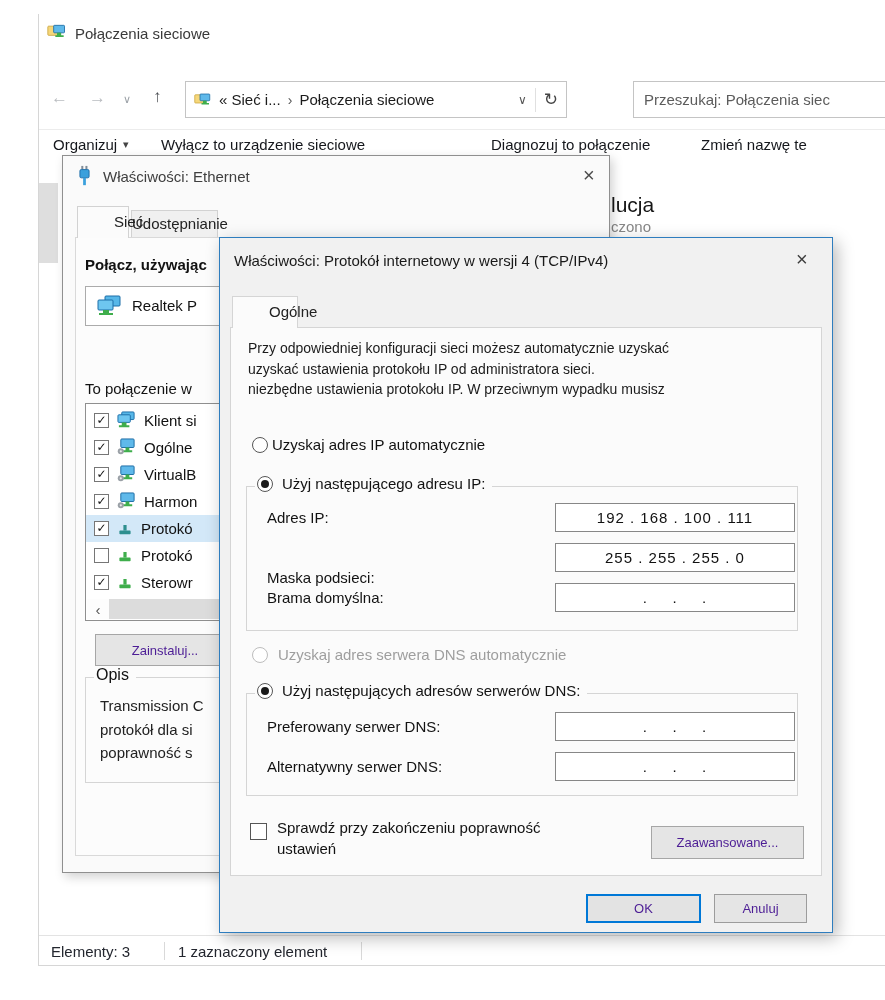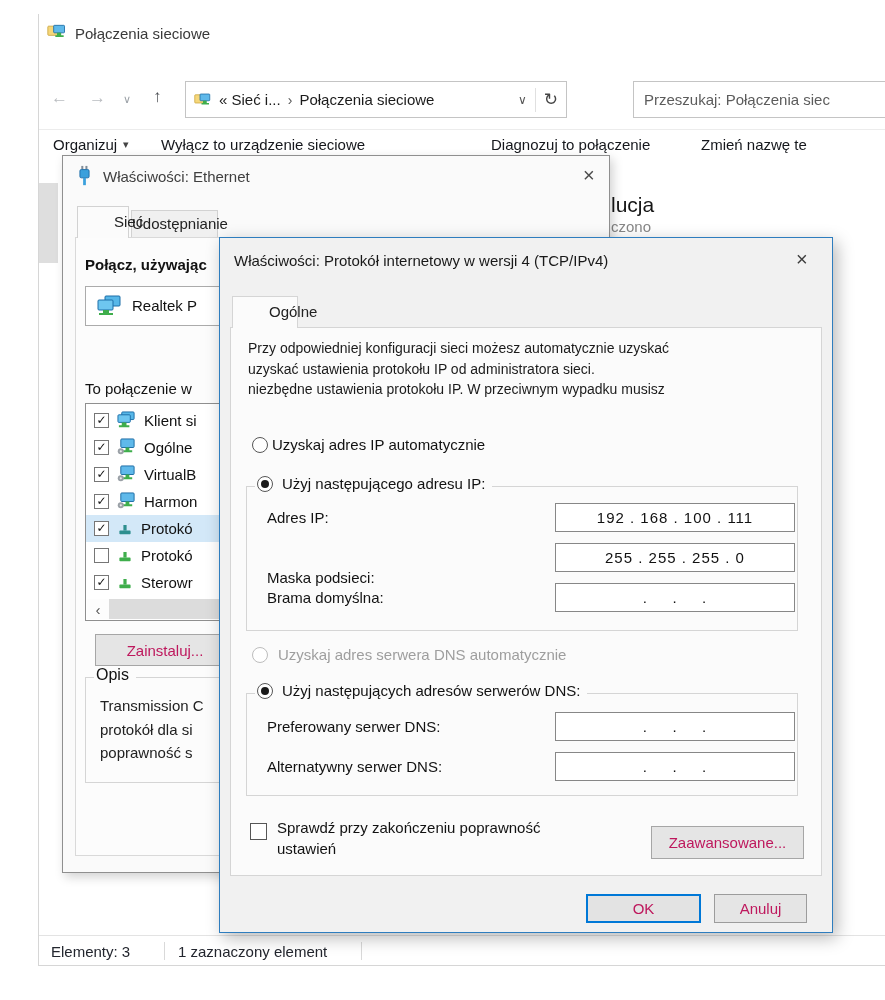--- a/index.html
+++ b/index.html
@@ -36,21 +36,21 @@
 
   
   .dlg { background:#fafafa; }
   .dlg-title { font-size:15px; color:#3f3f3f; white-space:nowrap; }
   .close-x { font-size:20px; line-height:20px; color:#4b4b4b; cursor:default; }
   .tab { text-align:center; font-size:15px; color:#222; }
   .tab.active { background:#fbfbfb; border:1px solid #d2d2d2; border-bottom:none; z-index:3;padding-left:36px; }
   .tab.inactive { background:#f0f0f0; border:1px solid #d2d2d2; border-bottom:none; }
   .tabpage { background:#fcfcfc; border:1px solid #d9d9d9; z-index:1; }
   .lbl { font-size:15px; color:#121212; white-space:nowrap; }
-  .btn { background:#e5e5e5; border:1px solid #a6a6a6; font-size:15px; color:#be185d;
+  .btn { background:#e5e5e5; border:1px solid #a6a6a6; font-size:13px; color:#4c1d95;
          display:flex; align-items:center; justify-content:center; white-space:nowrap; }
   .btn.default { border:2px solid #0078d7; background:#e3e3e3; }
   .groupbox { border:1px solid #d5d5d5; }
   .legend { position:absolute; top:-12px; left:8px; padding:0 7px 0 2px; display:flex; align-items:center; gap:9px; }
   .radio { width:16px; height:16px; border-radius:50%; border:1px solid #565656; background:#fff; position:relative; flex:none; }
   .radio.filled::after { content:""; position:absolute; left:3px; top:3px; width:8px; height:8px; border-radius:50%; background:#1a1a1a; }
   .radio.disabled { border-color:#bdbdbd; }
   .lbl.disabled { color:#9e9e9e; }
   .field { background:#fff; border:1px solid #878787; font-size:15px; color:#111;
            display:flex; align-items:center; justify-content:center; letter-spacing:1px; }

